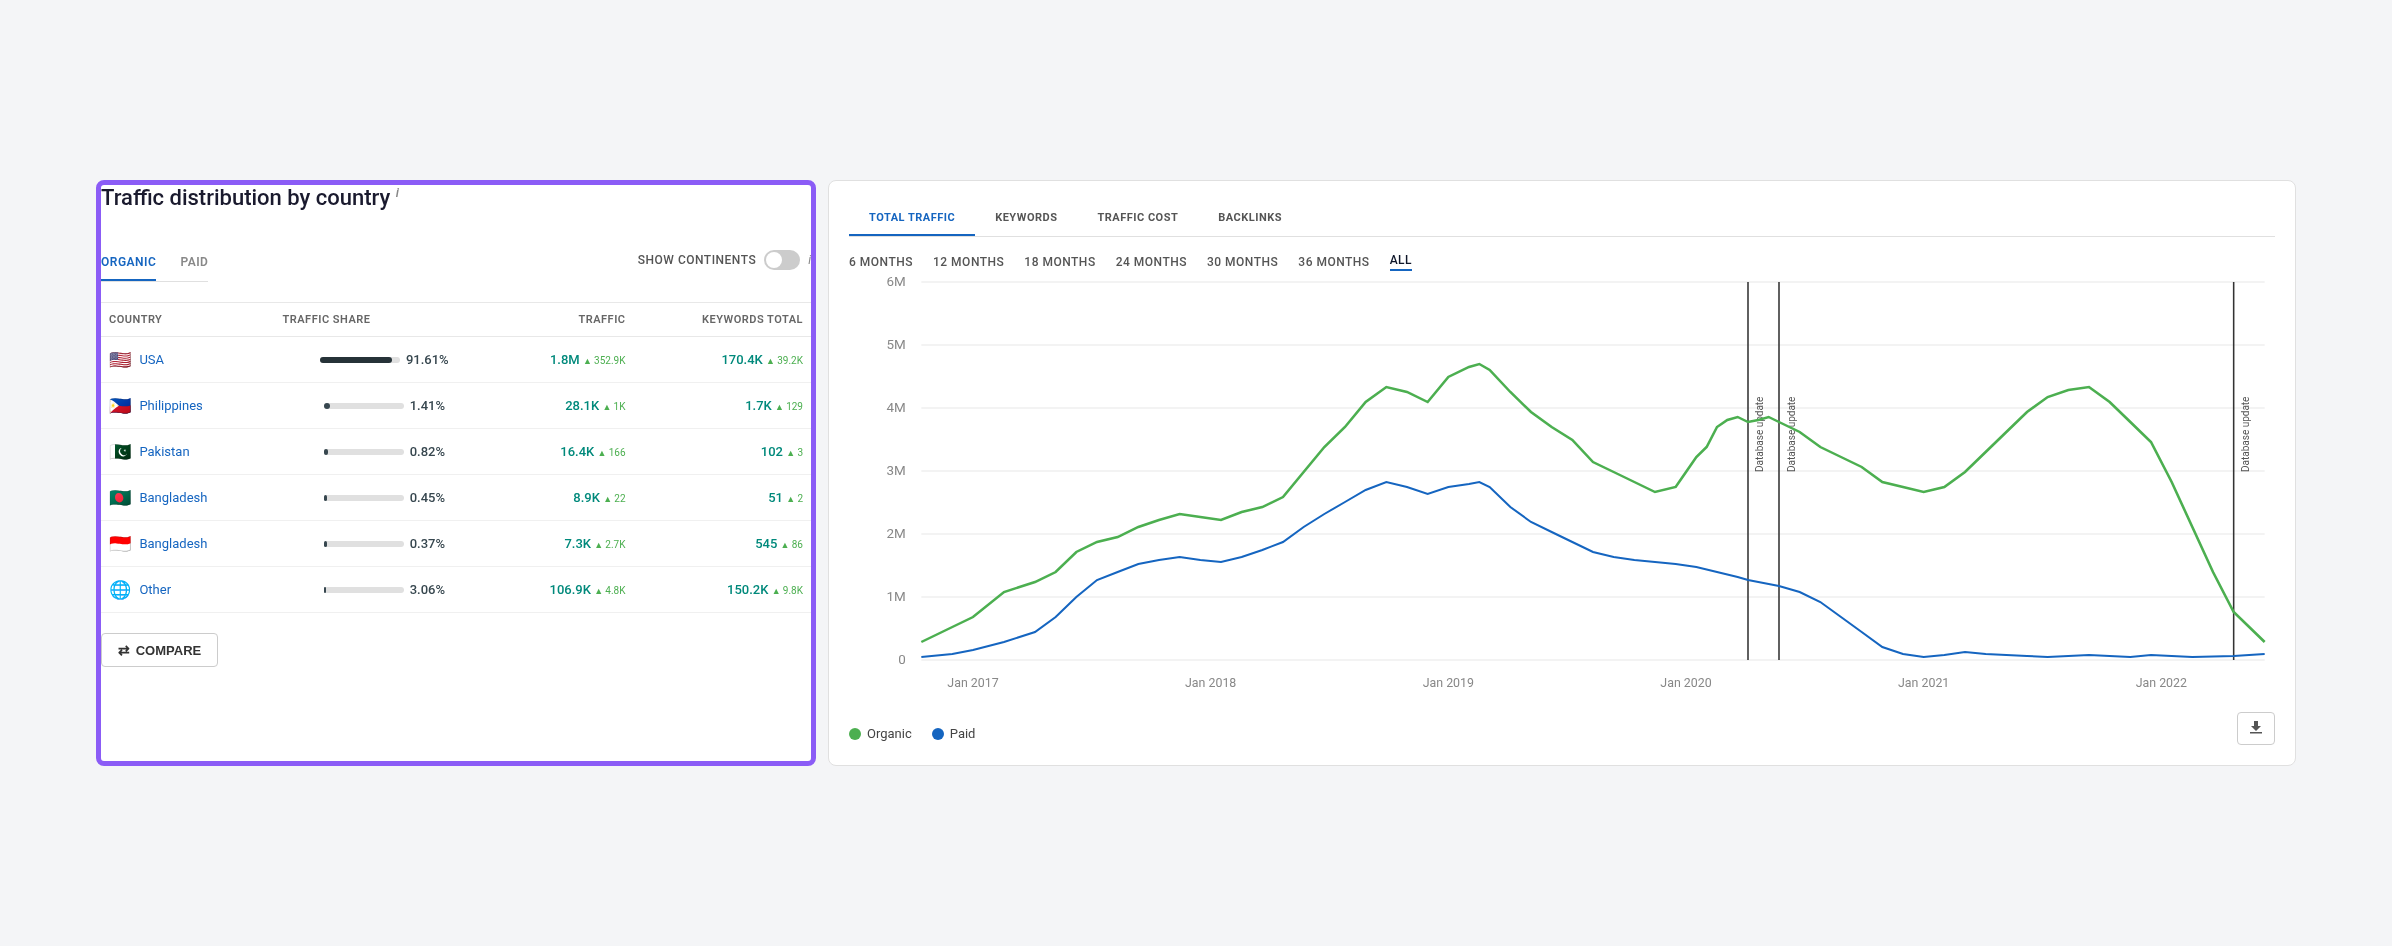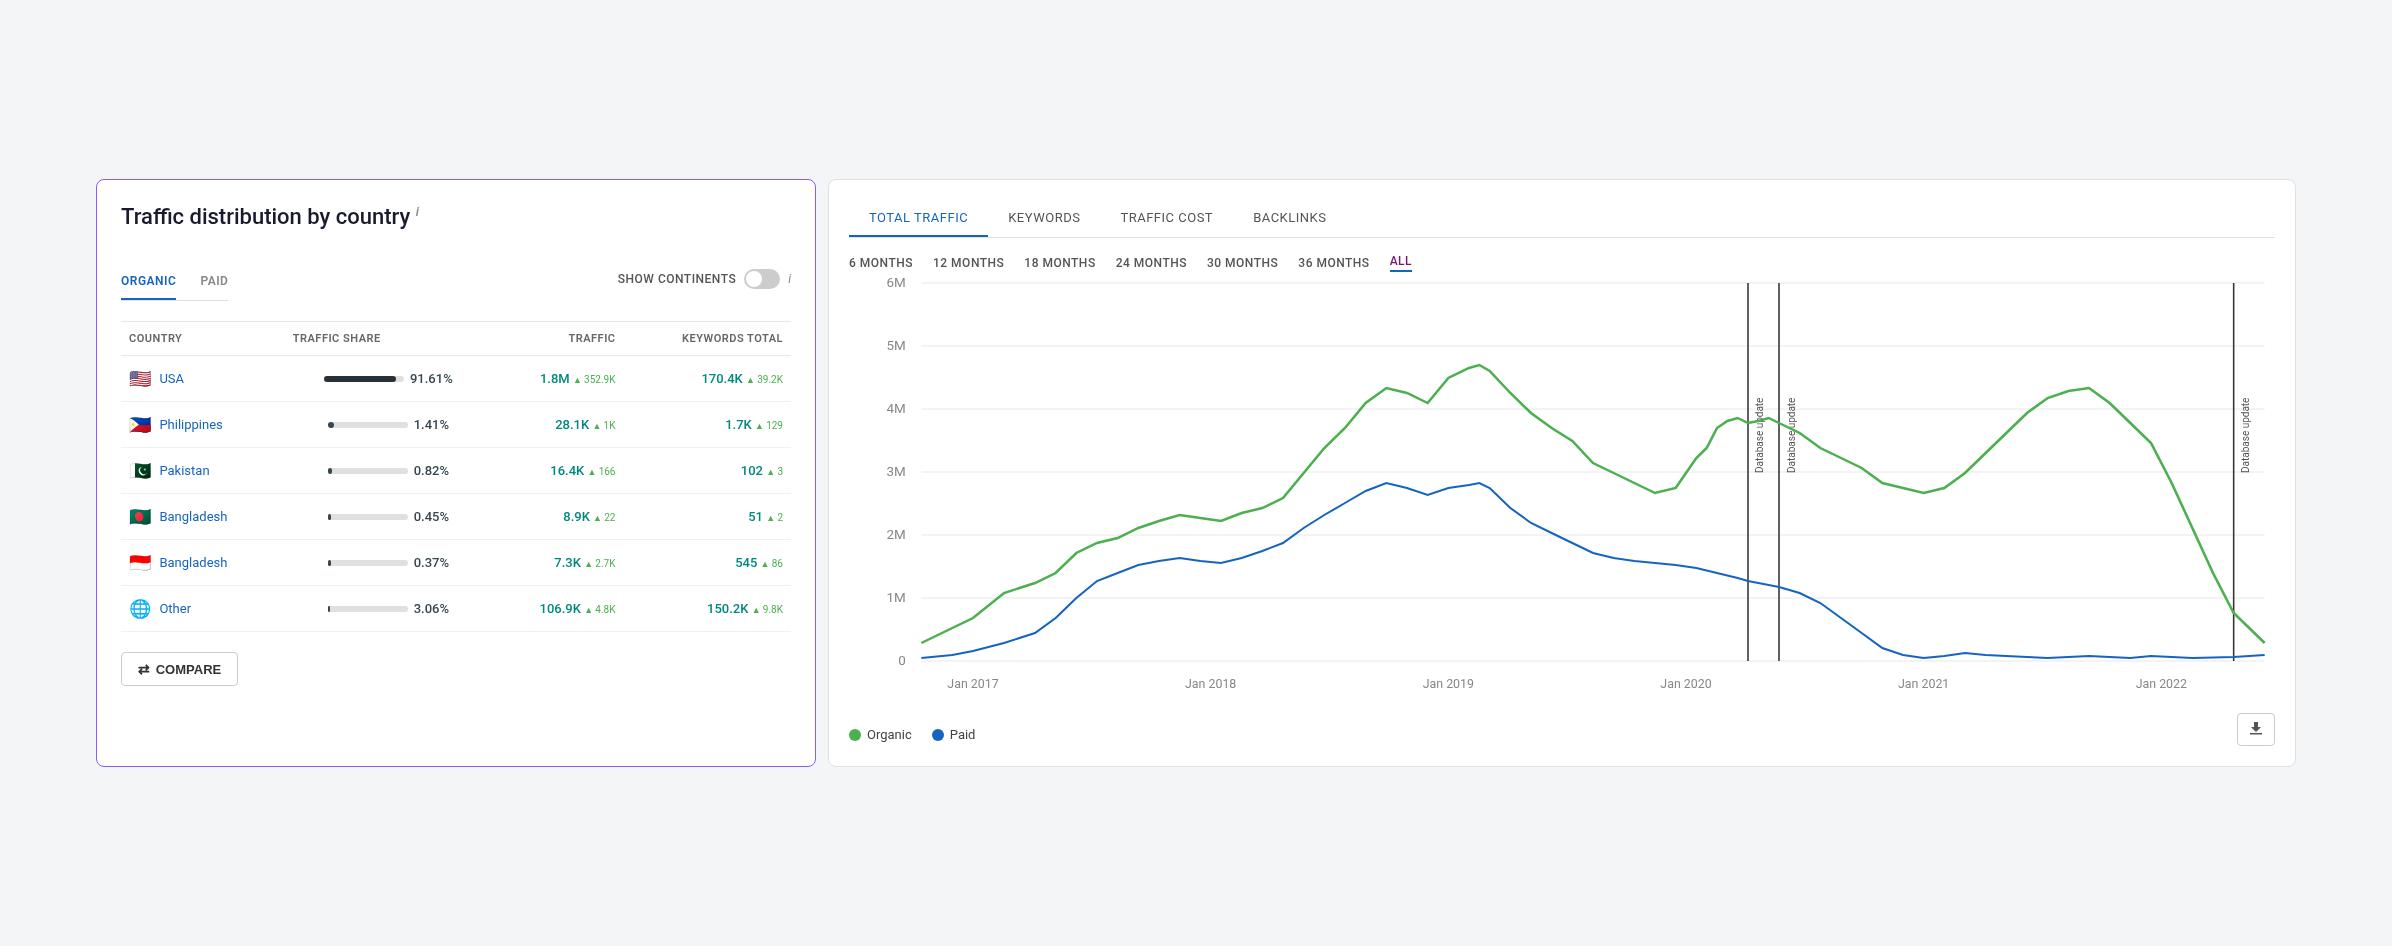--- a/index.html
+++ b/index.html
@@ -1,20 +1,20 @@
 <!DOCTYPE html>
 <html><head>
   <meta charset="utf-8">
   <style>
     * { box-sizing: border-box; margin: 0; padding: 0; }
     body { font-family: -apple-system, BlinkMacSystemFont, 'Segoe UI', Roboto, sans-serif; background: #f4f5f7; display: flex; justify-content: center; align-items: center; min-height: 100vh; padding: 20px; }
     .container { display: flex; gap: 12px; width: 2200px; max-width: 100%; }
 
     
-    .left-panel { background: #fff; border-radius: 8px; padding: 24px; flex: 0 0 720px; border: 1px solid #8b5cf6; }
+    .left-panel { background: #fff; border-radius: 8px; flex: 0 0 720px; border: 5px solid #8b5cf6; }
     .panel-title { font-size: 22px; font-weight: 500; color: #1a1a2e; margin-bottom: 20px; }
     .panel-title sup { font-size: 13px; color: #888; font-style: italic; }
     .tabs-row { display: flex; gap: 24px; border-bottom: 1px solid #e0e0e0; margin-bottom: 0; }
     .tab { font-size: 12px; font-weight: 600; letter-spacing: 0.5px; padding-bottom: 10px; cursor: pointer; color: #888; border-bottom: 2px solid transparent; }
     .tab.active { color: #1565c0; border-bottom: 2px solid #1565c0; }
 
     .show-continents-row { display: flex; align-items: center; gap: 8px; justify-content: flex-end; margin-top: 20px; margin-bottom: 12px; }
     .show-continents-label { font-size: 12px; color: #555; font-weight: 500; letter-spacing: 0.5px; }
     .toggle-switch { width: 36px; height: 20px; background: #ccc; border-radius: 10px; position: relative; cursor: pointer; }
     .toggle-switch::after { content: ''; position: absolute; width: 16px; height: 16px; background: #fff; border-radius: 50%; top: 2px; left: 2px; }
@@ -36,25 +36,25 @@
     .delta { font-size: 10px; color: #4caf50; }
     .delta::before { content: '▲ '; font-size: 9px; }
     .keywords-val { color: #00897b; font-size: 13px; font-weight: 500; }
     .td-right { text-align: right; }
     .compare-btn { margin-top: 20px; display: flex; align-items: center; gap: 6px; border: 1px solid #ccc; background: #fff; padding: 8px 16px; border-radius: 4px; cursor: pointer; font-size: 13px; font-weight: 600; color: #333; }
     .compare-arrow { font-size: 14px; }
 
     
     .right-panel { background: #fff; border-radius: 8px; padding: 20px; flex: 1; border: 1px solid #e0e0e0; }
     .chart-tabs { display: flex; border-bottom: 1px solid #e0e0e0; margin-bottom: 16px; }
-    .chart-tab { font-size: 13px; font-weight: 400; padding: 10px 20px; cursor: pointer; color: #555; letter-spacing: 0.5px; border-bottom: 2px solid transparent; }
+    .chart-tab { font-size: 11px; font-weight: 700; padding: 10px 20px; cursor: pointer; color: #555; letter-spacing: 0.5px; border-bottom: 2px solid transparent; }
     .chart-tab.active { color: #1565c0; border-bottom: 2px solid #1565c0; }
     .time-row { display: flex; gap: 20px; align-items: center; margin-bottom: 1px; }
     .time-btn { font-size: 12px; color: #555; cursor: pointer; font-weight: 500; letter-spacing: 0.5px; }
-    .time-btn.active { color: #701a75; border-bottom: 2px solid #1565c0; padding-bottom: 2px; }
+    .time-btn.active { color: #0f172a; border-bottom: 2px solid #1565c0; padding-bottom: 2px; }
     .chart-area { position: relative; height: 440px; }
     svg.chart-svg { width: 100%; height: 100%; }
     .legend-row { display: flex; gap: 20px; align-items: center; margin-top: 10px; }
     .legend-item { display: flex; align-items: center; gap: 6px; font-size: 13px; color: #444; }
     .legend-dot { width: 12px; height: 12px; border-radius: 50%; }
     .download-btn { margin-left: auto; border: 1px solid #ccc; background: #fff; padding: 6px 10px; border-radius: 4px; cursor: pointer; }
   </style>
 </head>
 <body>
 

